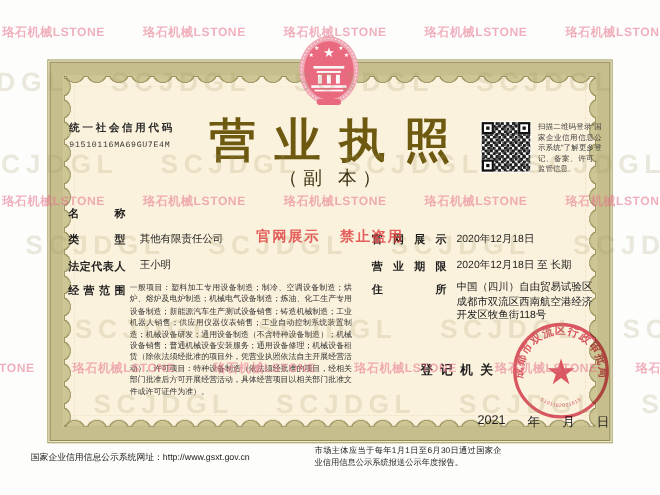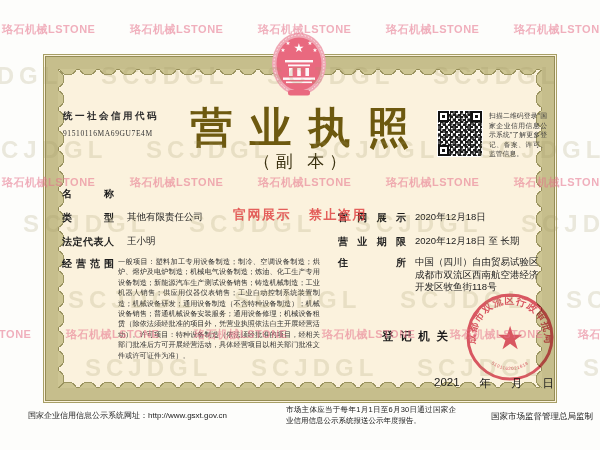--- a/index.html
+++ b/index.html
@@ -46,21 +46,21 @@
   .subtitle {
     position:absolute; left:0; right:0; top:150px; text-align:center;
     font-size:17px; letter-spacing:5px; text-indent:5px; color:#3a3110; z-index:6;
   }
   .credit-label {
     position:absolute; left:63px; top:110px; font-size:9.5px; font-weight:bold;
     letter-spacing:2.5px; color:#2a2a2a; z-index:6;
   }
   .credit-code {
     position:absolute; left:63px; top:129px; font-size:7.5px; letter-spacing:0.6px;
-    font-family:Liberation Serif, serif; color:#333; z-index:6;
+    font-family:Liberation Mono, monospace; color:#333; z-index:6;
   }
   
   .qr { position:absolute; left:437px; top:110px; width:46px; height:47px; background:#fff; z-index:6; }
   .qr .n1 { position:absolute; inset:1px;
     background-image:repeating-conic-gradient(#1a1a1a 0% 25%, transparent 25% 50%);
     background-size:5px 5px; }
   .qr .n2 { position:absolute; inset:1px;
     background-image:repeating-conic-gradient(transparent 0% 25%, #1a1a1a 25% 47%);
     background-size:7.3px 7.3px; opacity:.75; }
   .qr .f { position:absolute; width:11px; height:11px; border:2px solid #111; background:#fff; }
@@ -251,15 +251,14 @@
       <textPath href="#sealArcTop" startOffset="50%" text-anchor="middle">成都市双流区行政审批局</textPath>
     </text>
     <text x="46" y="58" font-size="32" fill="#d94a60" text-anchor="middle">★</text>
     <text font-size="4.5" fill="#d94a60" letter-spacing="0.6">
       <textPath href="#sealArcBottom" startOffset="50%" text-anchor="middle">5101162021618</textPath>
     </text>
   </svg>
 
   <div class="foot fl">国家企业信用信息公示系统网址：http://www.gsxt.gov.cn</div>
   <div class="foot fm">市场主体应当于每年1月1日至6月30日通过国家企业信用信息公示系统报送公示年度报告。</div>
-  <div class="foot fr">国家市场监督管理总局监制</div>
 
 </div>
 
 </body></html>

